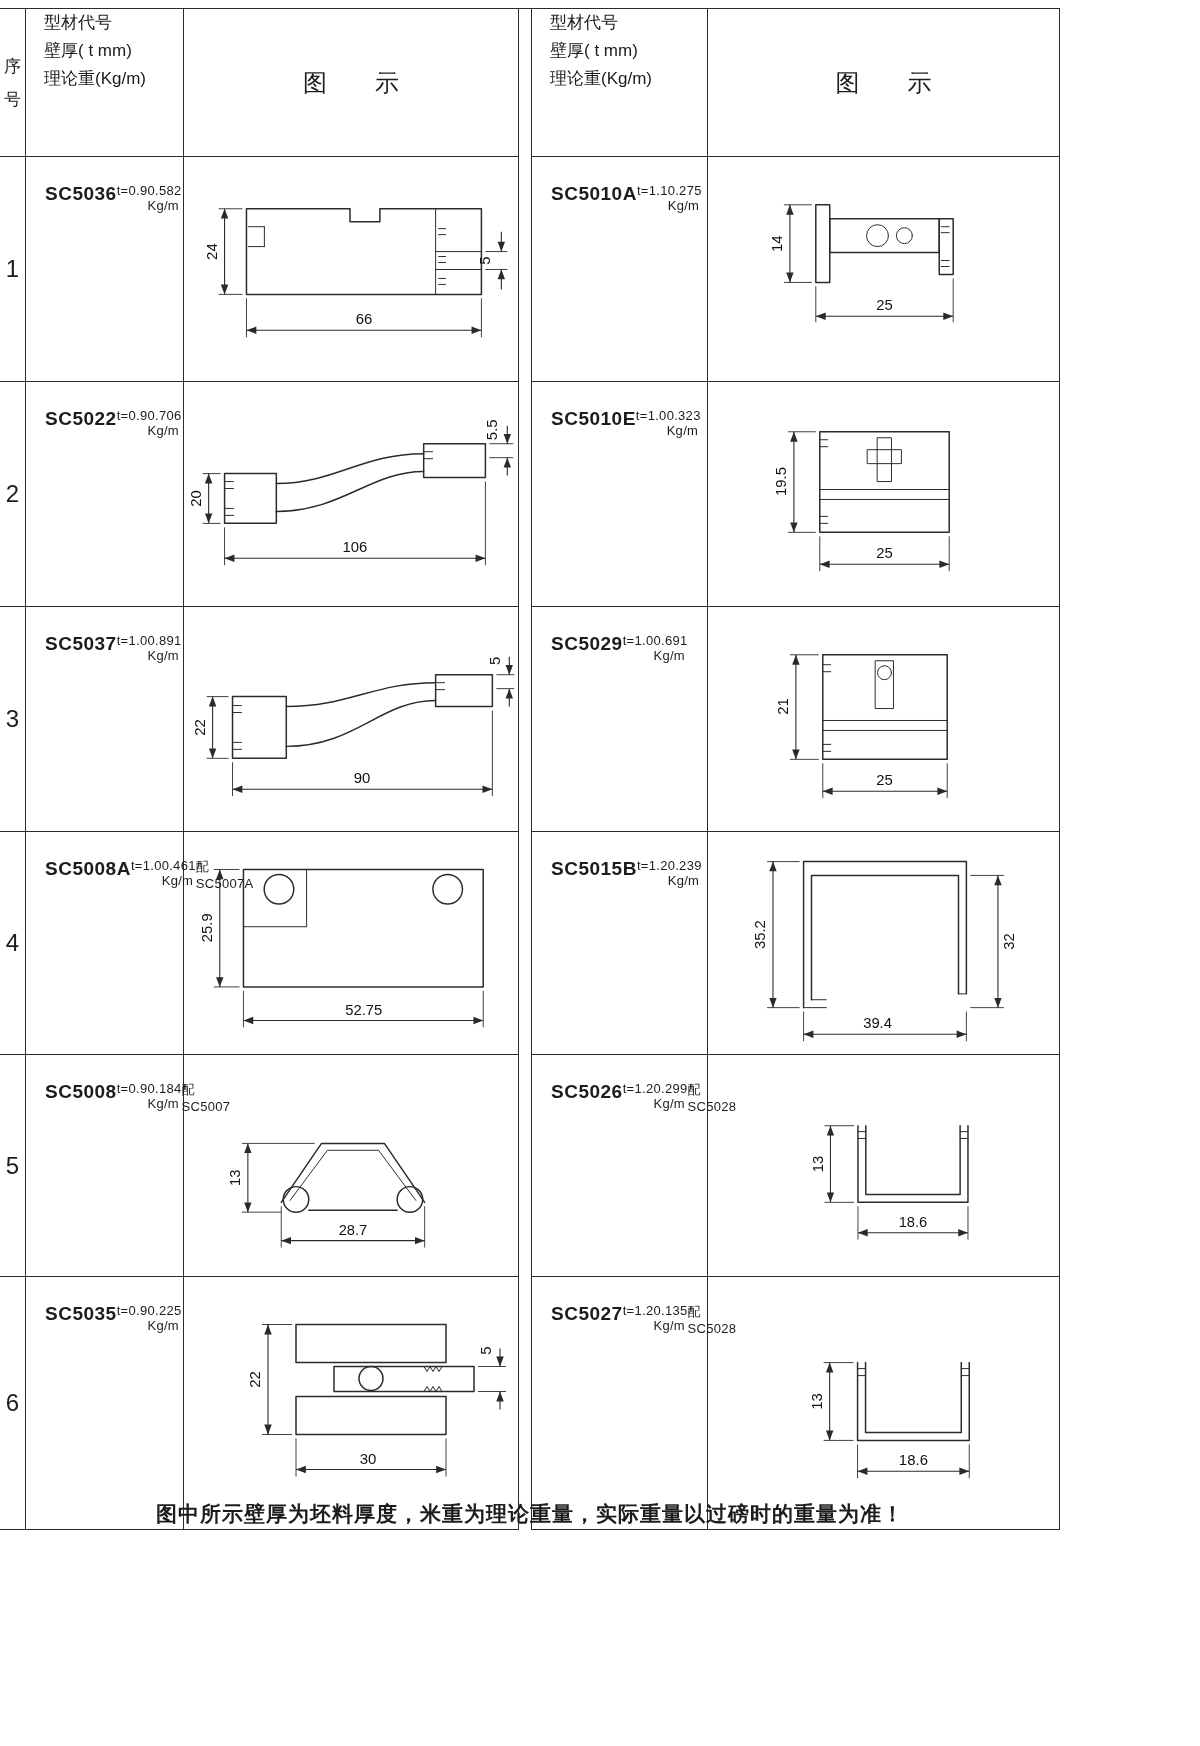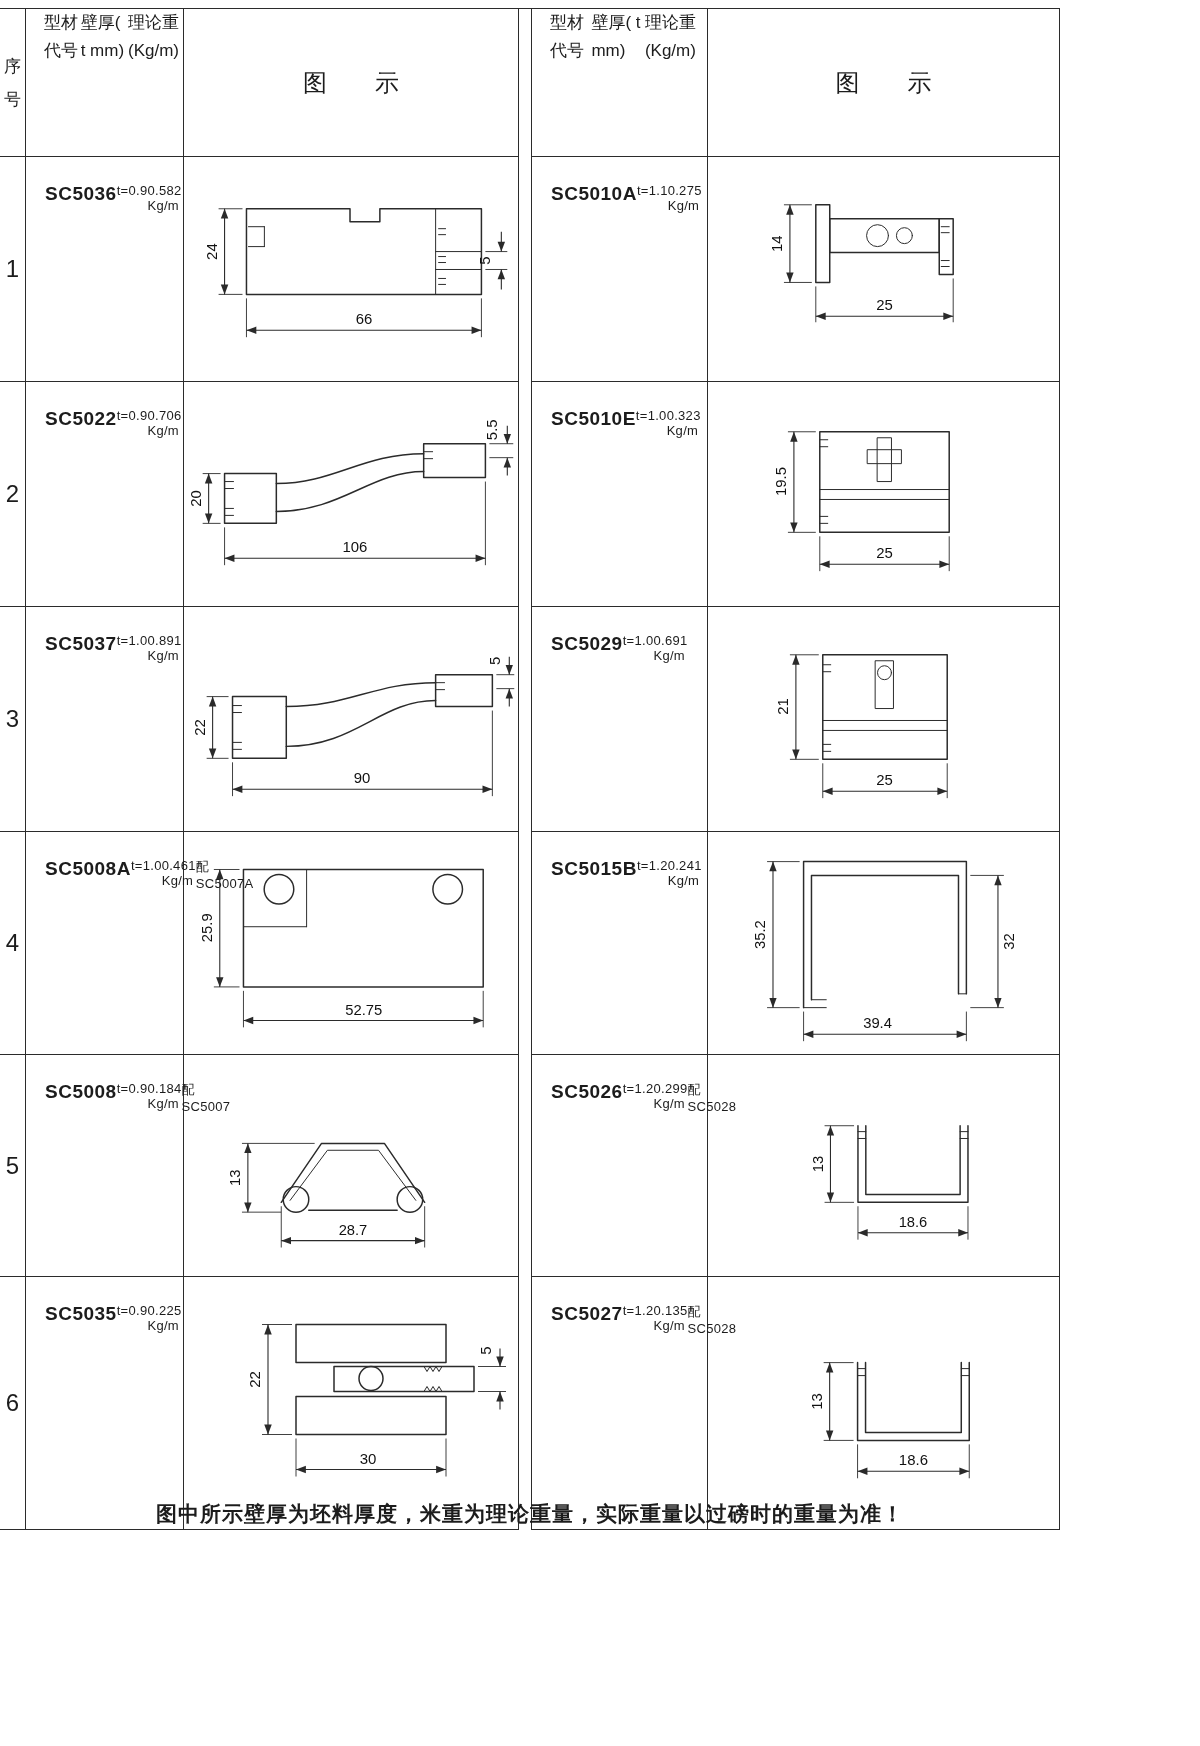--- a/index.html
+++ b/index.html
@@ -15,21 +15,21 @@
     grid-template-columns:26px 158px 334px 14px 176px 352px;
     grid-template-rows:148px 225px 225px 225px 223px 222px 253px;
     border-top:1.5px solid #2b2b2b;
     background:#fff;
   }
   .c  { border-right:1.5px solid #2b2b2b; border-bottom:1.5px solid #2b2b2b; }
   .nr { border-bottom:1.5px solid #2b2b2b; }
   .gap{ border-left:1.5px solid #2b2b2b; border-right:1.5px solid #2b2b2b; }
 
   .hseq { display:flex; flex-direction:column; align-items:center; justify-content:center; gap:10px; font-size:17px; }
-  .hinfo{ display:flex; flex-direction:row; padding-left:18px; font-size:17px; line-height:1.65; }
+  .hinfo{ display:flex; flex-direction:column; padding-left:18px; font-size:17px; line-height:1.65; }
   .hdiag{ display:flex; align-items:center; justify-content:center; font-size:24px; white-space:pre;font-family:Liberation Mono, monospace; }
 
   .seq  { display:flex; align-items:center; justify-content:center; font-size:24px; }
   .info { display:flex; flex-direction:row; justify-content:space-evenly; align-items:flex-start; padding:26px 6px 26px 19px; }
   .code { font-size:19px; font-weight:600; letter-spacing:0.5px; }
   .spec { font-size:13px; letter-spacing:0.3px; }
 
   .dcell { overflow:hidden; }
   svg.diag { display:block; width:100%; height:100%; }
   .prof { fill:none; stroke:#2b2b2b; stroke-width:1.5; stroke-linejoin:round; stroke-linecap:round; }
@@ -295,21 +295,21 @@
         <path class="ext" d="M58,161 V198 M301,161 V198"></path>
         <line x1="58" y1="191" x2="301" y2="191" marker-start="url(#arw)" marker-end="url(#arw)"></line>
         <text x="180" y="185" text-anchor="middle">52.75</text>
       </g>
     </svg>
   </div>
   <div class="gap"></div>
   <div class="c info">
     <div class="code">SC5015B</div>
     <div class="spec">t=1.2</div>
-    <div class="spec">0.241 Kg/m</div>
+    <div class="spec">0.239 Kg/m</div>
   </div>
   <div class="c dcell">
     <svg class="diag" viewBox="0 0 352 225">
       <g>
         <path class="prof" d="M95,178 V30 H260 V164"></path>
         <path class="prof" d="M103,170 V44 H252 V164"></path>
         <path class="prof t" d="M95,178 H118 M103,170 H118 M252,164 H260"></path>
       </g>
       <g class="dim">
         <path class="ext" d="M91,30 H58 M91,178 H58"></path>

